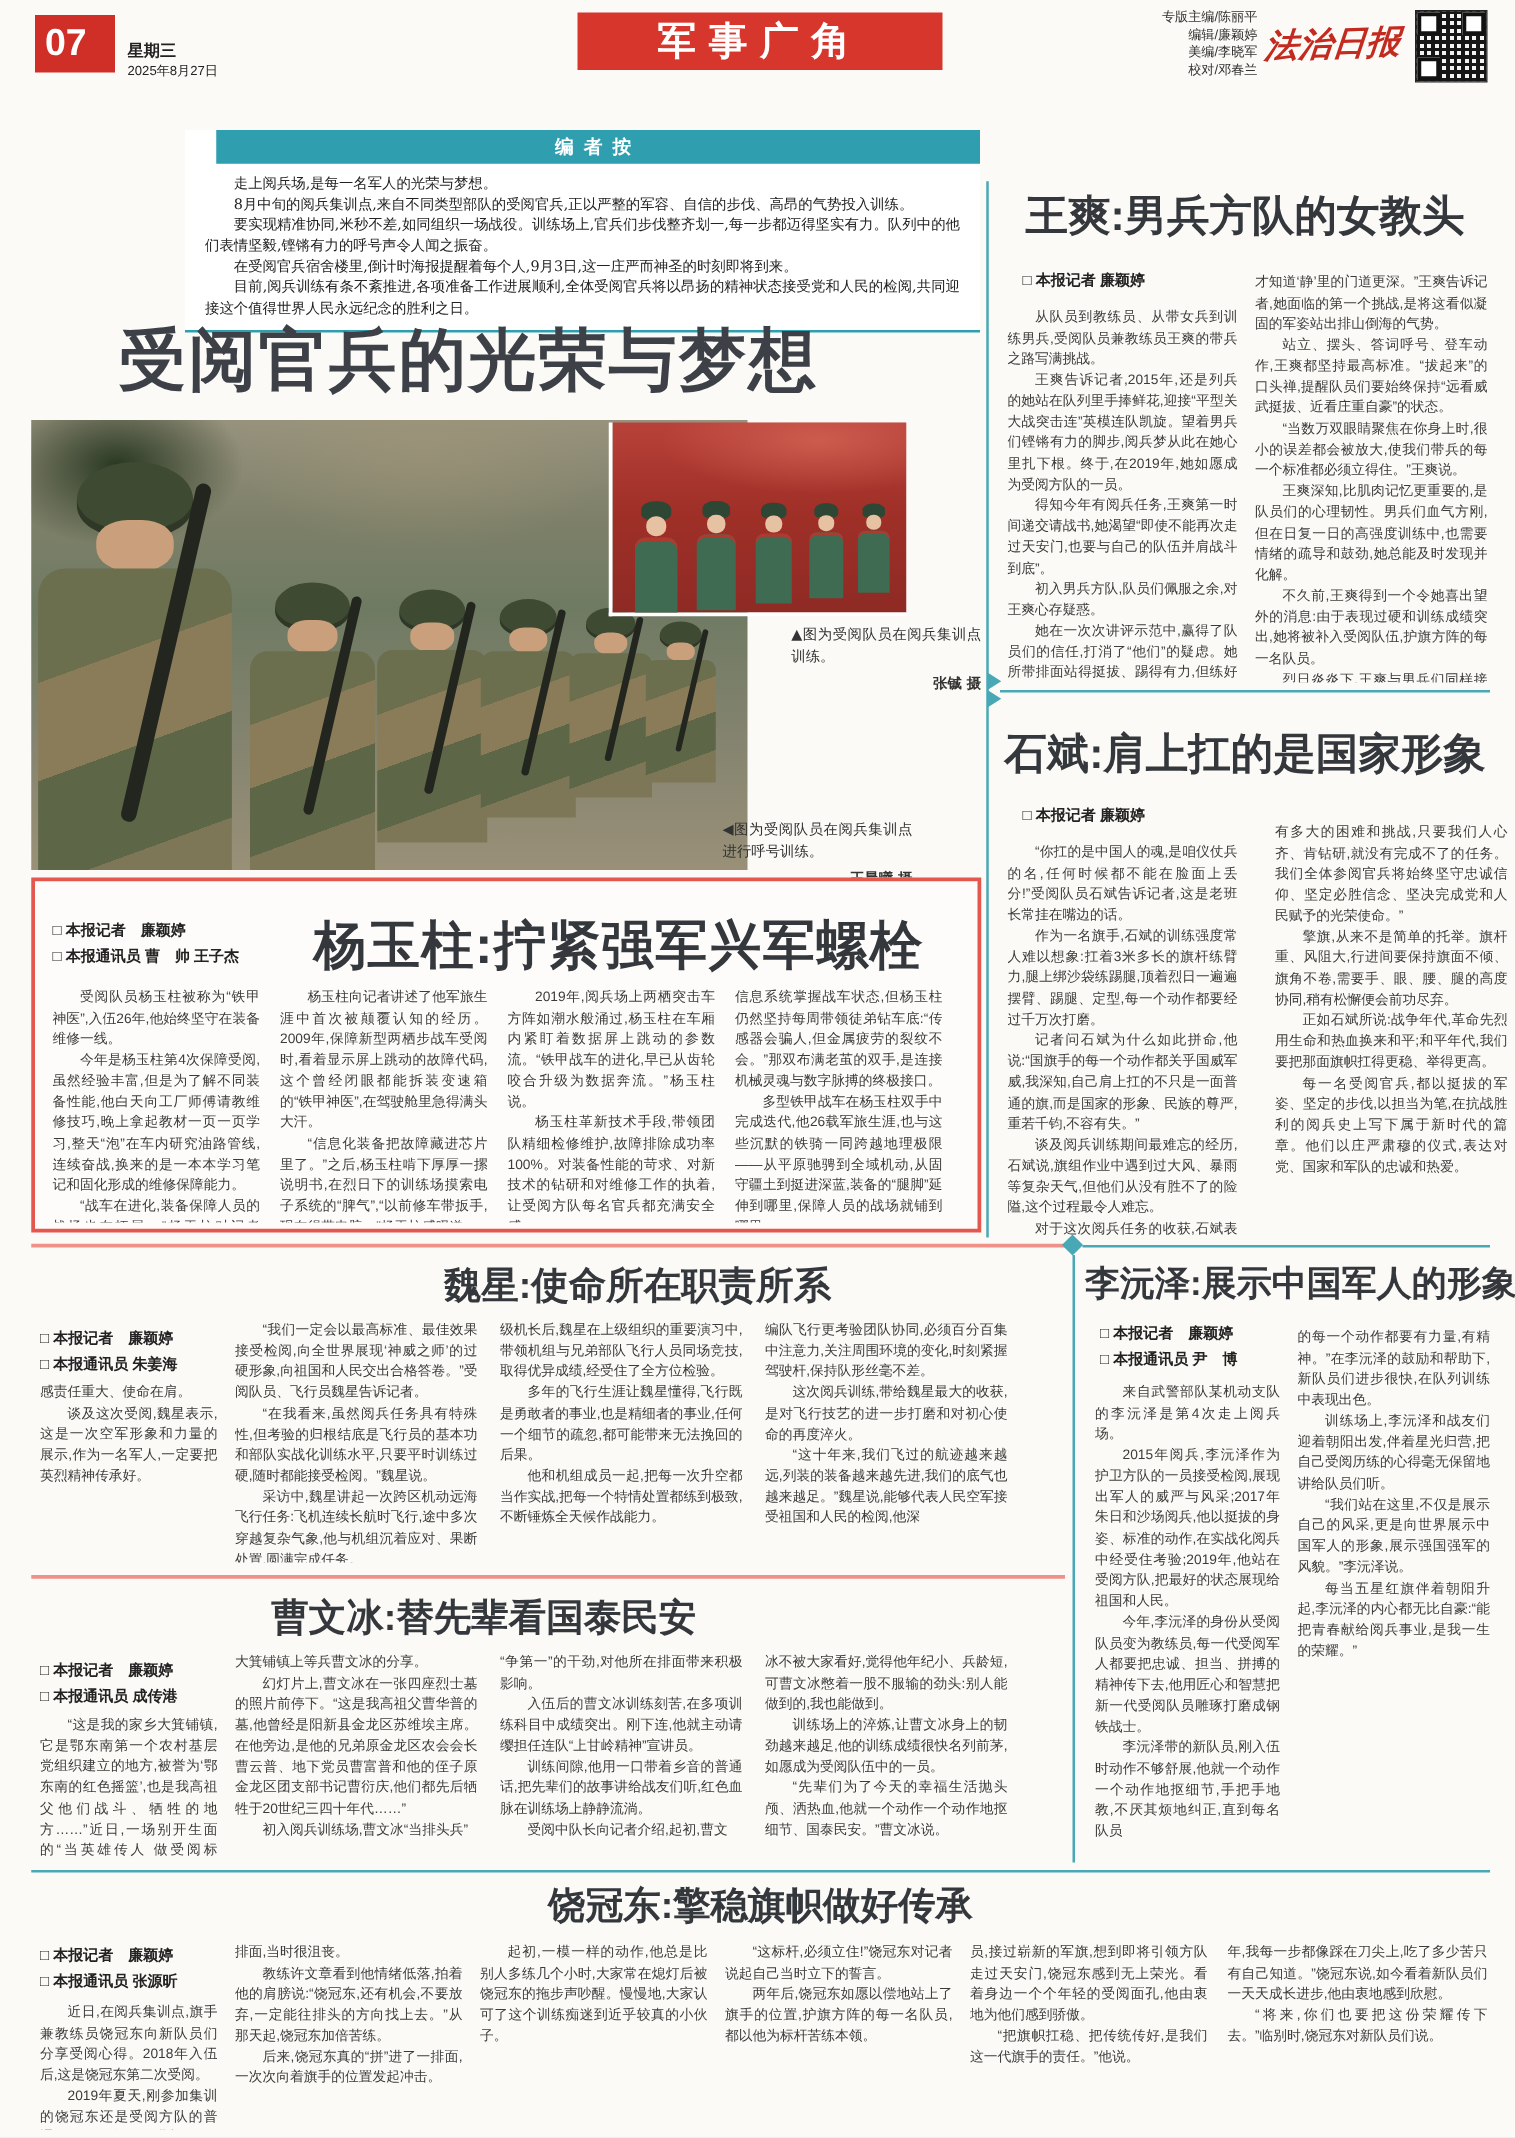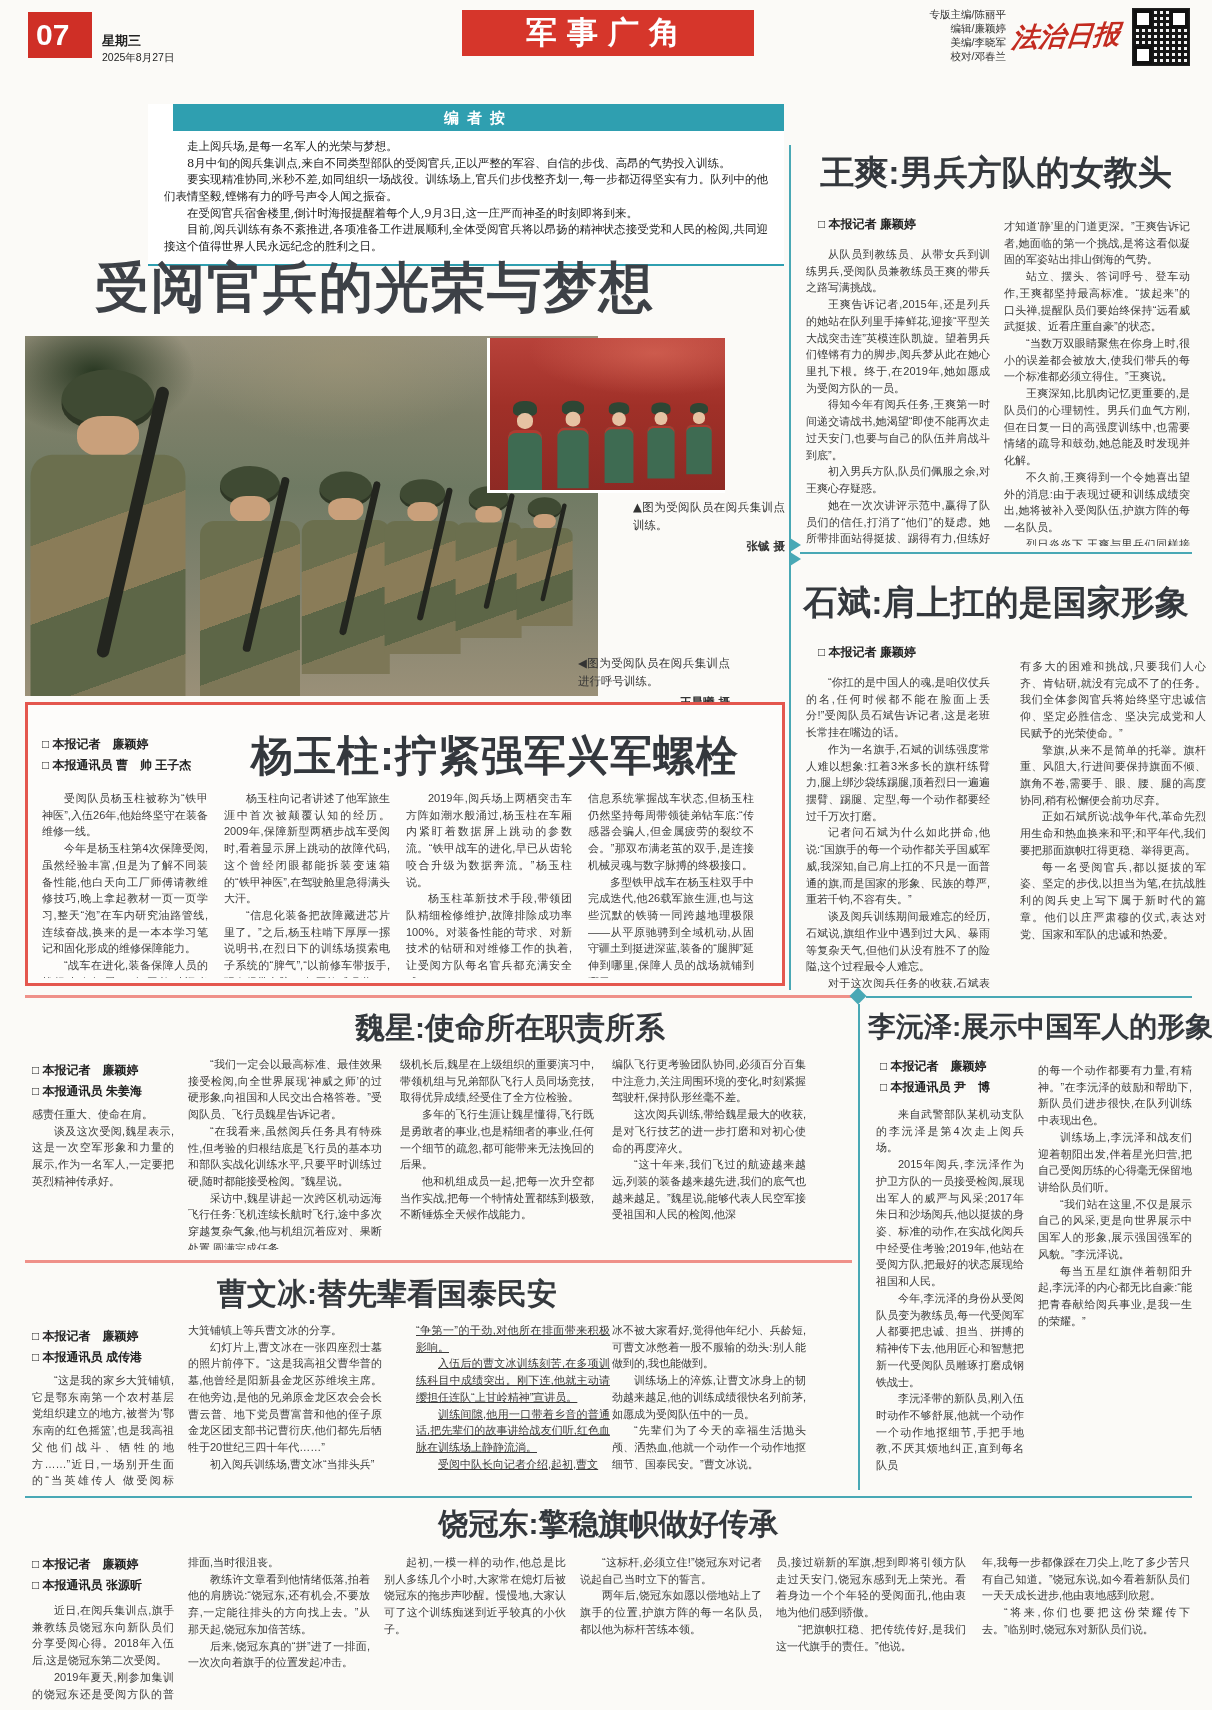--- a/index.html
+++ b/index.html
@@ -309,21 +309,21 @@
       <p>□ 本报通讯员 成传港</p>
     </div>
   <div class="col" style="left:32px;top:1372px;width:142px;height:118px;">
       <p>“这是我的家乡大箕铺镇,它是鄂东南第一个农村基层党组织建立的地方,被誉为‘鄂东南的红色摇篮’,也是我高祖父他们战斗、牺牲的地方……”近日,一场别开生面的“当英雄传人 做受阅标兵”交流课,在阅兵集训点某受阅方队学习室举行。这是来自空降兵某旅“上甘岭特功八连”、湖北省大冶市</p>
     </div>
   <div class="col noindent" style="left:188px;top:1322px;width:194px;height:168px;">
       <p>大箕铺镇上等兵曹文冰的分享。</p>
       <p>幻灯片上,曹文冰在一张四座烈士墓的照片前停下。“这是我高祖父曹华普的墓,他曾经是阳新县金龙区苏维埃主席。在他旁边,是他的兄弟原金龙区农会会长曹云普、地下党员曹富普和他的侄子原金龙区团支部书记曹衍庆,他们都先后牺牲于20世纪三四十年代……”</p>
       <p>初入阅兵训练场,曹文冰“当排头兵”</p>
     </div>
-  <div class="col noindent" style="left:416px;top:1322px;width:194px;height:168px;text-decoration:underline;">
+  <div class="col noindent" style="left:400px;top:1322px;width:194px;height:168px;">
       <p>“争第一”的干劲,对他所在排面带来积极影响。</p>
       <p>入伍后的曹文冰训练刻苦,在多项训练科目中成绩突出。刚下连,他就主动请缨担任连队“上甘岭精神”宣讲员。</p>
       <p>训练间隙,他用一口带着乡音的普通话,把先辈们的故事讲给战友们听,红色血脉在训练场上静静流淌。</p>
       <p>受阅中队长向记者介绍,起初,曹文</p>
     </div>
   <div class="col noindent" style="left:612px;top:1322px;width:194px;height:168px;">
       <p>冰不被大家看好,觉得他年纪小、兵龄短,可曹文冰憋着一股不服输的劲头:别人能做到的,我也能做到。</p>
       <p>训练场上的淬炼,让曹文冰身上的韧劲越来越足,他的训练成绩很快名列前茅,如愿成为受阅队伍中的一员。</p>
       <p>“先辈们为了今天的幸福生活抛头颅、洒热血,他就一个动作一个动作地抠细节、国泰民安。”曹文冰说。</p>
     </div>

